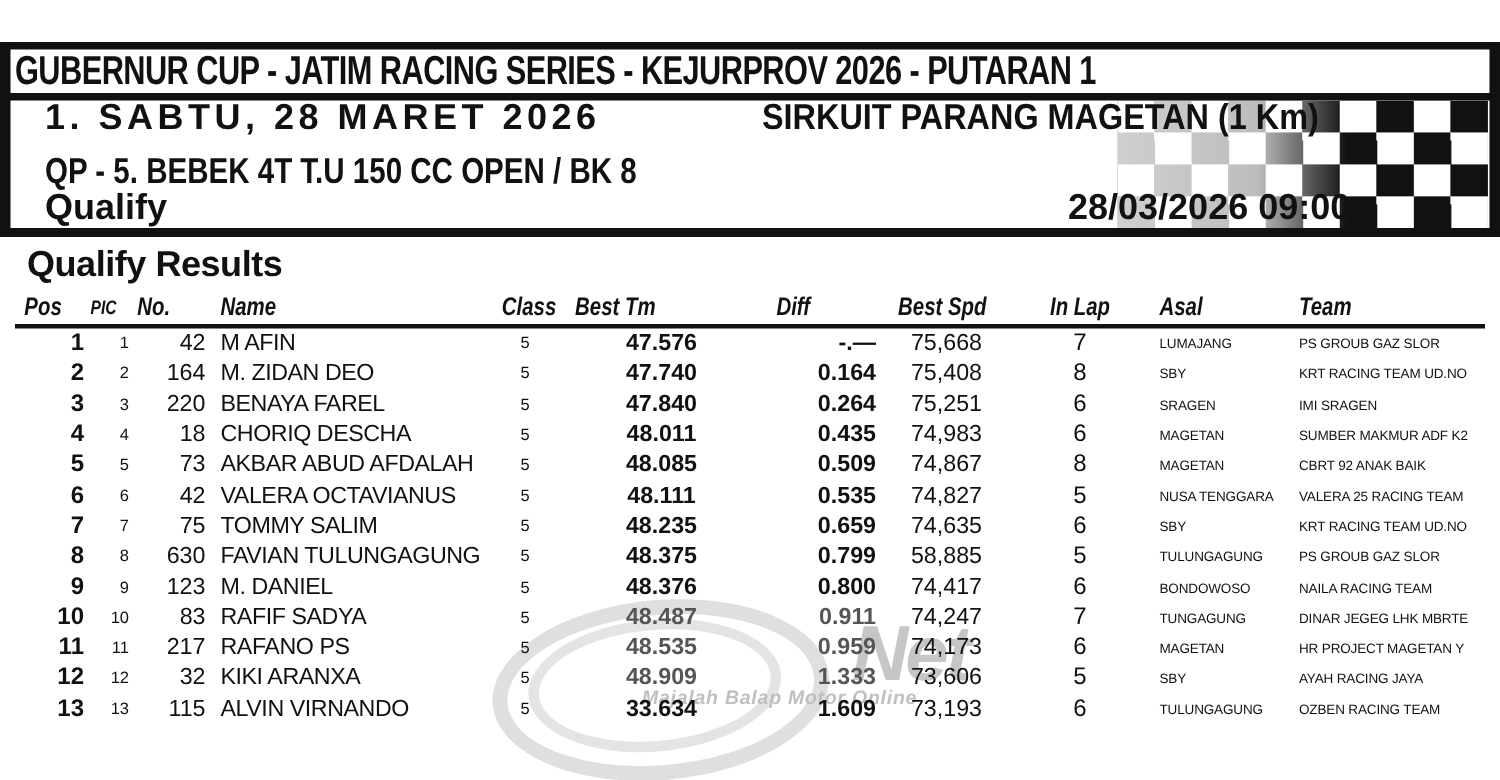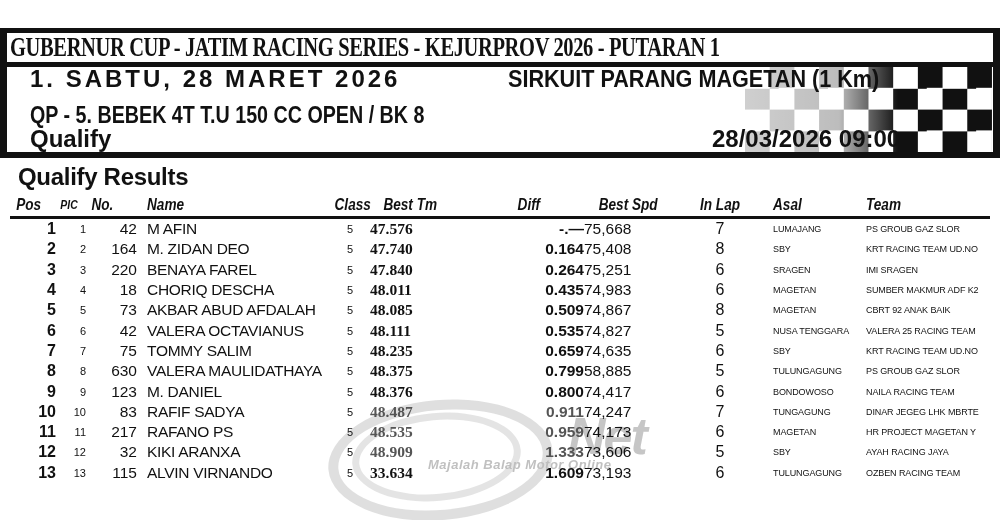--- a/index.html
+++ b/index.html
@@ -8,21 +8,21 @@
 
   
   .bar{position:absolute;left:0;width:1000px;background:#111;z-index:3;}
   .bar-top{top:28px;height:5px;}
   .bar-mid{top:62px;height:5px;}
   .bar-bot{top:152px;height:6px;}
   .vbar{position:absolute;top:28px;height:130px;width:7px;background:#111;z-index:3;}
   .vbar.vleft{left:0;}
   .vbar.vright{left:993px;}
 
-  .title-row{position:absolute;left:10px;top:33px;height:29px;line-height:29px;z-index:2;white-space:nowrap;font-family:Liberation Serif, serif;}
+  .title-row{position:absolute;left:10px;top:33px;height:29px;line-height:29px;z-index:2;white-space:nowrap;}
   .title-row .t{display:inline-block;font-size:27px;font-weight:bold;letter-spacing:-0.5px;
                 transform:scaleX(0.76);transform-origin:0 50%;white-space:nowrap;}
 
   .info-line{position:absolute;z-index:2;font-weight:bold;font-size:24px;line-height:26px;white-space:nowrap;}
   .l-date{left:30px;top:66px;letter-spacing:3px;}
   .l-circuit{left:508px;top:66px;}
   .l-circuit .sq{display:inline-block;transform:scaleX(0.9);transform-origin:0 50%;}
   .l-class{left:30px;top:102px;}
   .l-class .sq{display:inline-block;transform:scaleX(0.82);transform-origin:0 50%;}
   .l-session{left:30px;top:126px;}
@@ -61,23 +61,23 @@
   .ca{text-align:center;}.ca i{transform-origin:50% 50%;}
   .th.h-pic{font-size:13px;}
   .th.h-name{padding-left:10px;}
 
   .td{white-space:nowrap;overflow:hidden;}
   .c-pos{font-size:16px;font-weight:bold;text-align:right;}
   .c-pic{font-size:11px;text-align:right;}
   .c-no{font-size:15.5px;text-align:right;}
   .c-name{font-size:15.5px;text-align:left;padding-left:10px;letter-spacing:-0.3px;}
   .c-class{font-size:11px;text-align:center;}
-  .c-tm{font-size:15.5px;font-weight:bold;text-align:left;font-family:Liberation Serif, serif;}
+  .c-tm{font-size:15.5px;font-weight:bold;text-align:center;}
   .c-diff{font-size:15.5px;font-weight:bold;text-align:right;}
-  .c-spd{font-size:15.5px;text-align:left;}
+  .c-spd{font-size:15.5px;text-align:center;}
   .c-lap{font-size:16px;text-align:center;}
   .c-asal{font-size:9px;text-align:left;letter-spacing:-0.1px;}
   .c-team{font-size:9px;text-align:left;letter-spacing:-0.1px;}
   
   .tbody .tr:nth-child(n+10):nth-child(-n+12) .c-tm,
   .tbody .tr:nth-child(n+10):nth-child(-n+12) .c-diff{color:#555;}
 </style>
 </head>
 <body>
 
@@ -233,21 +233,21 @@
     <span class="td c-lap">6</span>
     <span class="td"></span>
     <span class="td c-asal">SBY</span>
     <span class="td c-team">KRT RACING TEAM UD.NO</span>
   </div>
 
   <div class="tr">
     <span class="td c-pos">8</span>
     <span class="td c-pic">8</span>
     <span class="td c-no">630</span>
-    <span class="td c-name">VALERA MAULIDATHAYA</span>
+    <span class="td c-name">FAVIAN TULUNGAGUNG</span>
     <span class="td c-class">5</span>
     <span class="td c-tm">48.375</span>
     <span class="td c-diff">0.799</span>
     <span class="td c-spd">58,885</span>
     <span class="td c-lap">5</span>
     <span class="td"></span>
     <span class="td c-asal">TULUNGAGUNG</span>
     <span class="td c-team">PS GROUB GAZ SLOR</span>
   </div>
 

